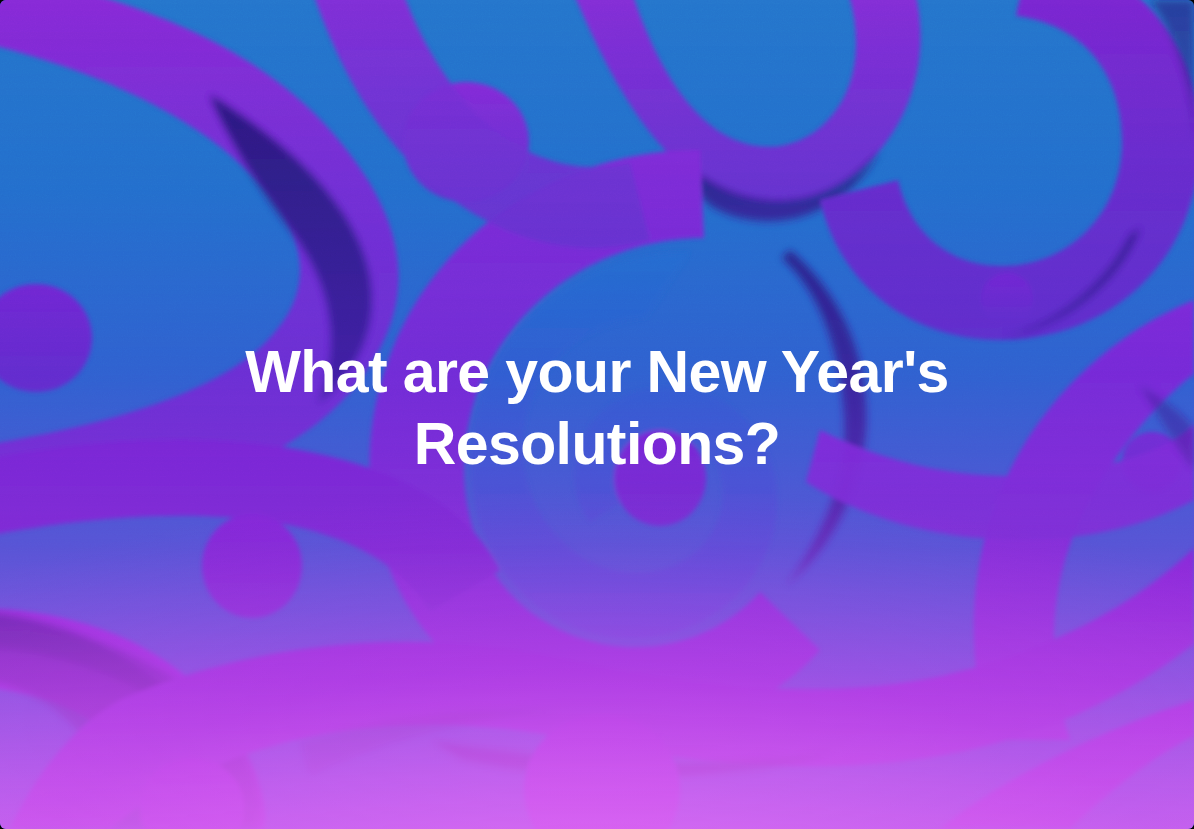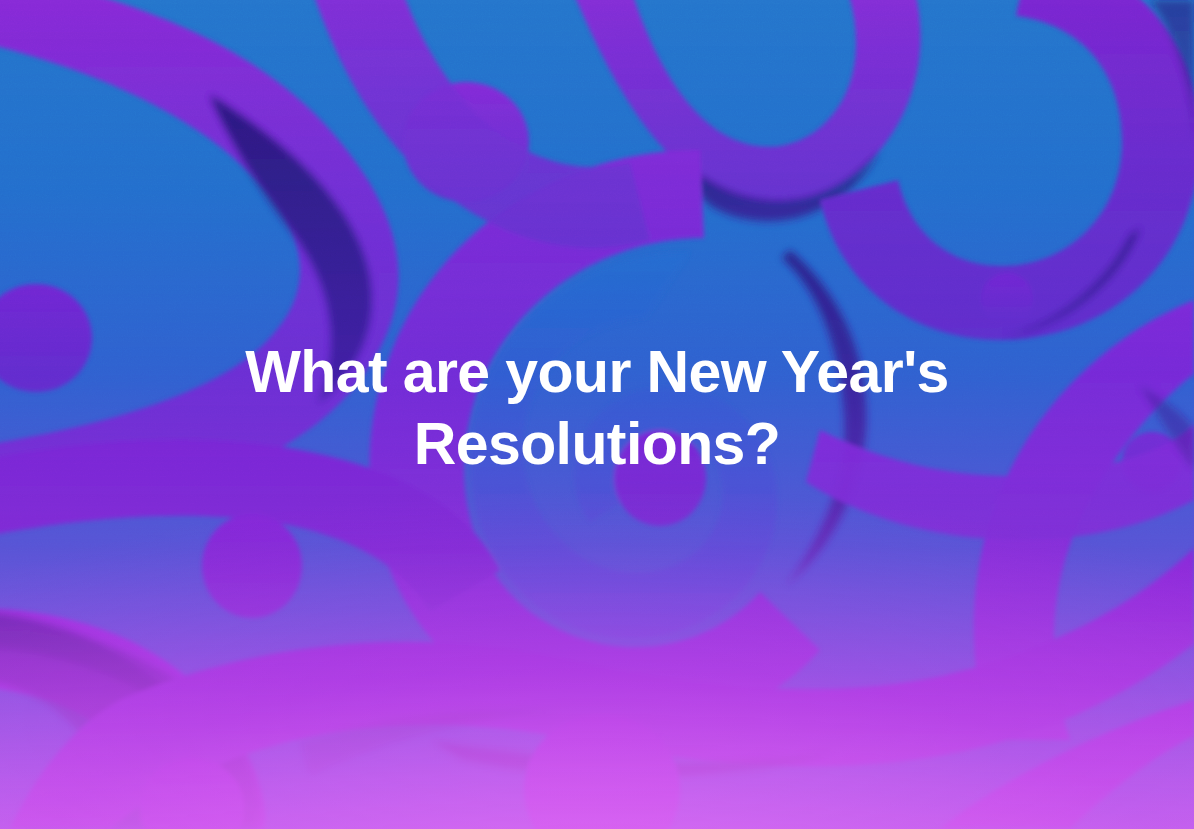--- a/index.html
+++ b/index.html
@@ -1,20 +1,21 @@
 <!DOCTYPE html>
 <html><head>
 <meta charset="utf-8">
 <style>
   html,body{margin:0;padding:0;background:#000;}
   .stage{
     position:relative;
     width:1194px;height:829px;
     overflow:hidden;
     font-family:"Liberation Sans","DejaVu Sans",sans-serif;
+    border-radius:6px;
   }
 
   
   .bg-base{
     position:absolute;inset:0;
     background:#2575CC;
   }
 
   
   .art{position:absolute;inset:0;width:1194px;height:829px;display:block;}

